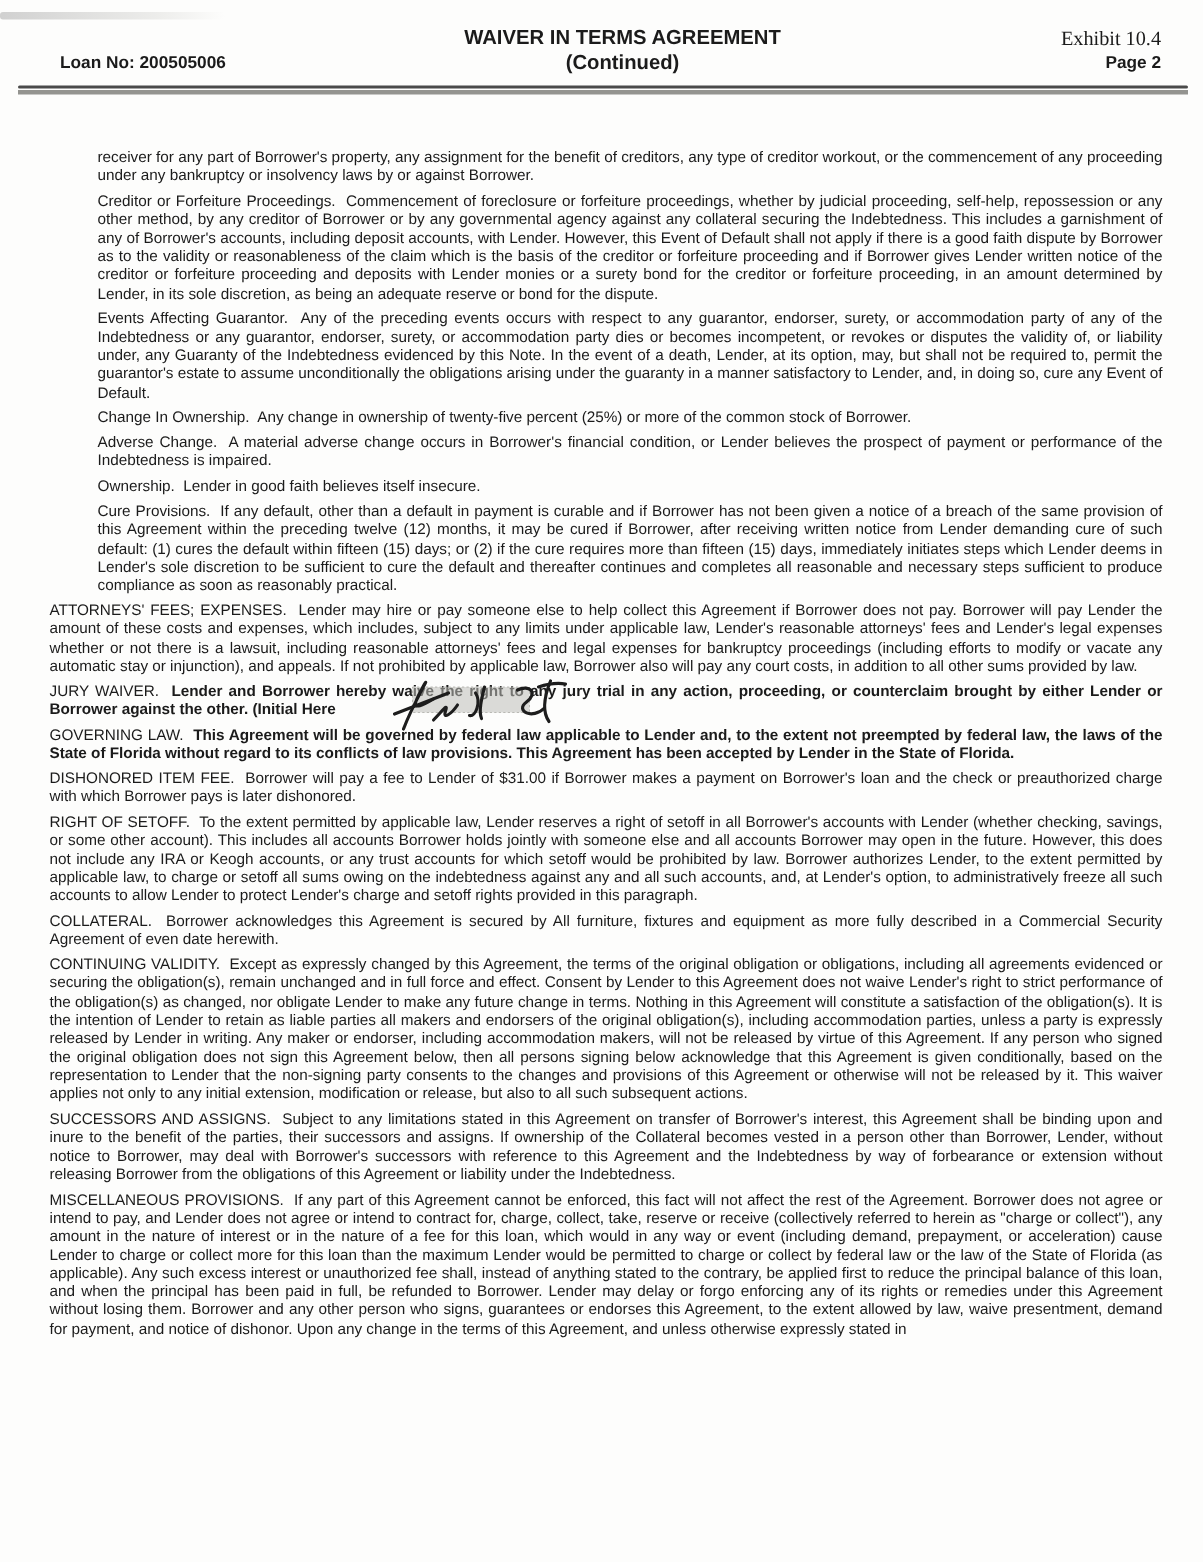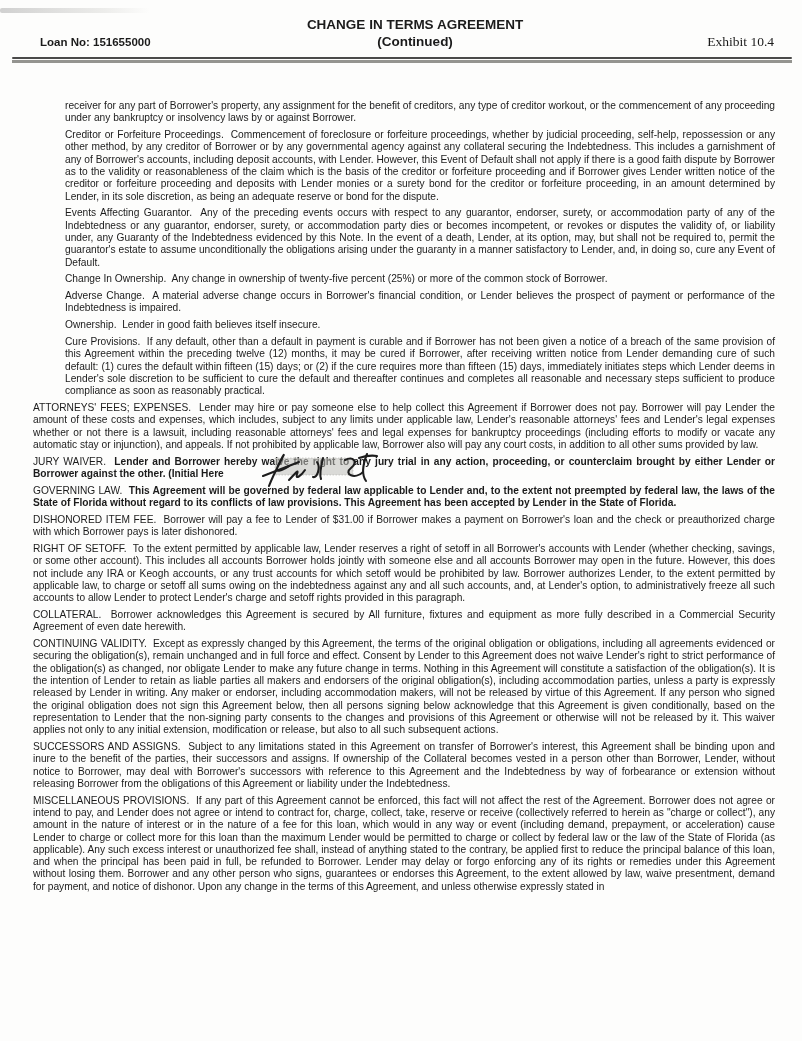--- a/index.html
+++ b/index.html
@@ -58,27 +58,28 @@
   }
   .signature svg{display:block;width:100%;height:100%;}
 </style>
 </head>
 <body>
 
 <div class="page">
   <div class="scan-smudge"></div>
 
   <div class="header">
-    <div class="h-left">Loan No: 151655000</div>
+    <div class="h-left">Loan No: 200505006</div>
     <div class="h-center">
-      <div>CHANGE IN TERMS AGREEMENT</div>
+      <div>WAIVER IN TERMS AGREEMENT</div>
       <div>(Continued)</div>
     </div>
     <div class="h-right">
       <div class="exhibit">Exhibit 10.4</div>
+      <div class="pagenum">Page 2</div>
     </div>
   </div>
 
   <div class="rule">
     <div class="r1"></div>
     <div class="r2"></div>
   </div>
 
   <div class="doc-body">
       <p class="indent">receiver for any part of Borrower's property, any assignment for the benefit of creditors, any type of creditor workout, or the commencement of any proceeding under any bankruptcy or insolvency laws by or against Borrower.</p>

